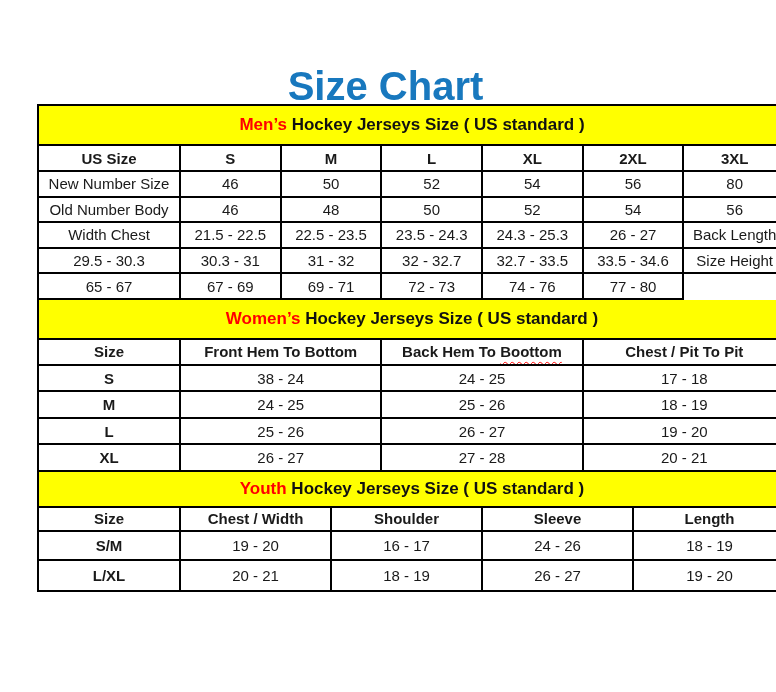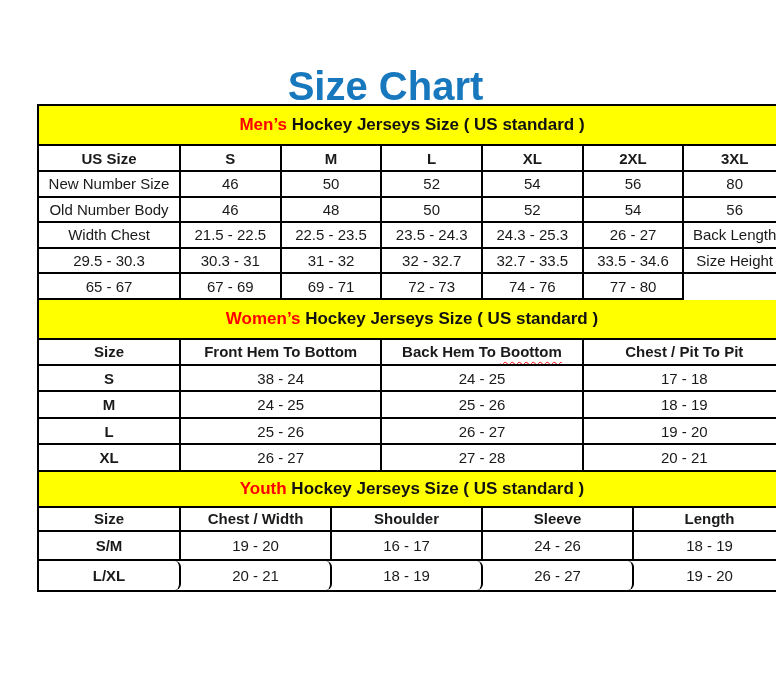--- a/index.html
+++ b/index.html
@@ -75,21 +75,21 @@
     font-size: 15px;
     color: #1a1a1a;
     white-space: pre;
     overflow: hidden;
   }
   .c.h { font-weight: bold; font-size: 15px; }
   .c.rowlabel-bold { font-weight: bold; }
   .grid-mens .c:nth-child(7n) { border-right: none; }
   .grid-womens .c:nth-child(4n) { border-right: none; }
   .grid-youth .c:nth-child(5n) { border-right: none; }
-  .grid-youth .c:nth-last-child(-n+5) { border-bottom: none; border-radius: 6px; }
+  .grid-youth .c:nth-last-child(-n+5) { border-bottom: none; }
   .squiggle {
     text-decoration: underline;
     text-decoration-style: wavy;
     text-decoration-color: #FF0000;
     text-decoration-thickness: 1px;
     text-underline-offset: 4px;
   }
 </style>
 </head>
 <body>

